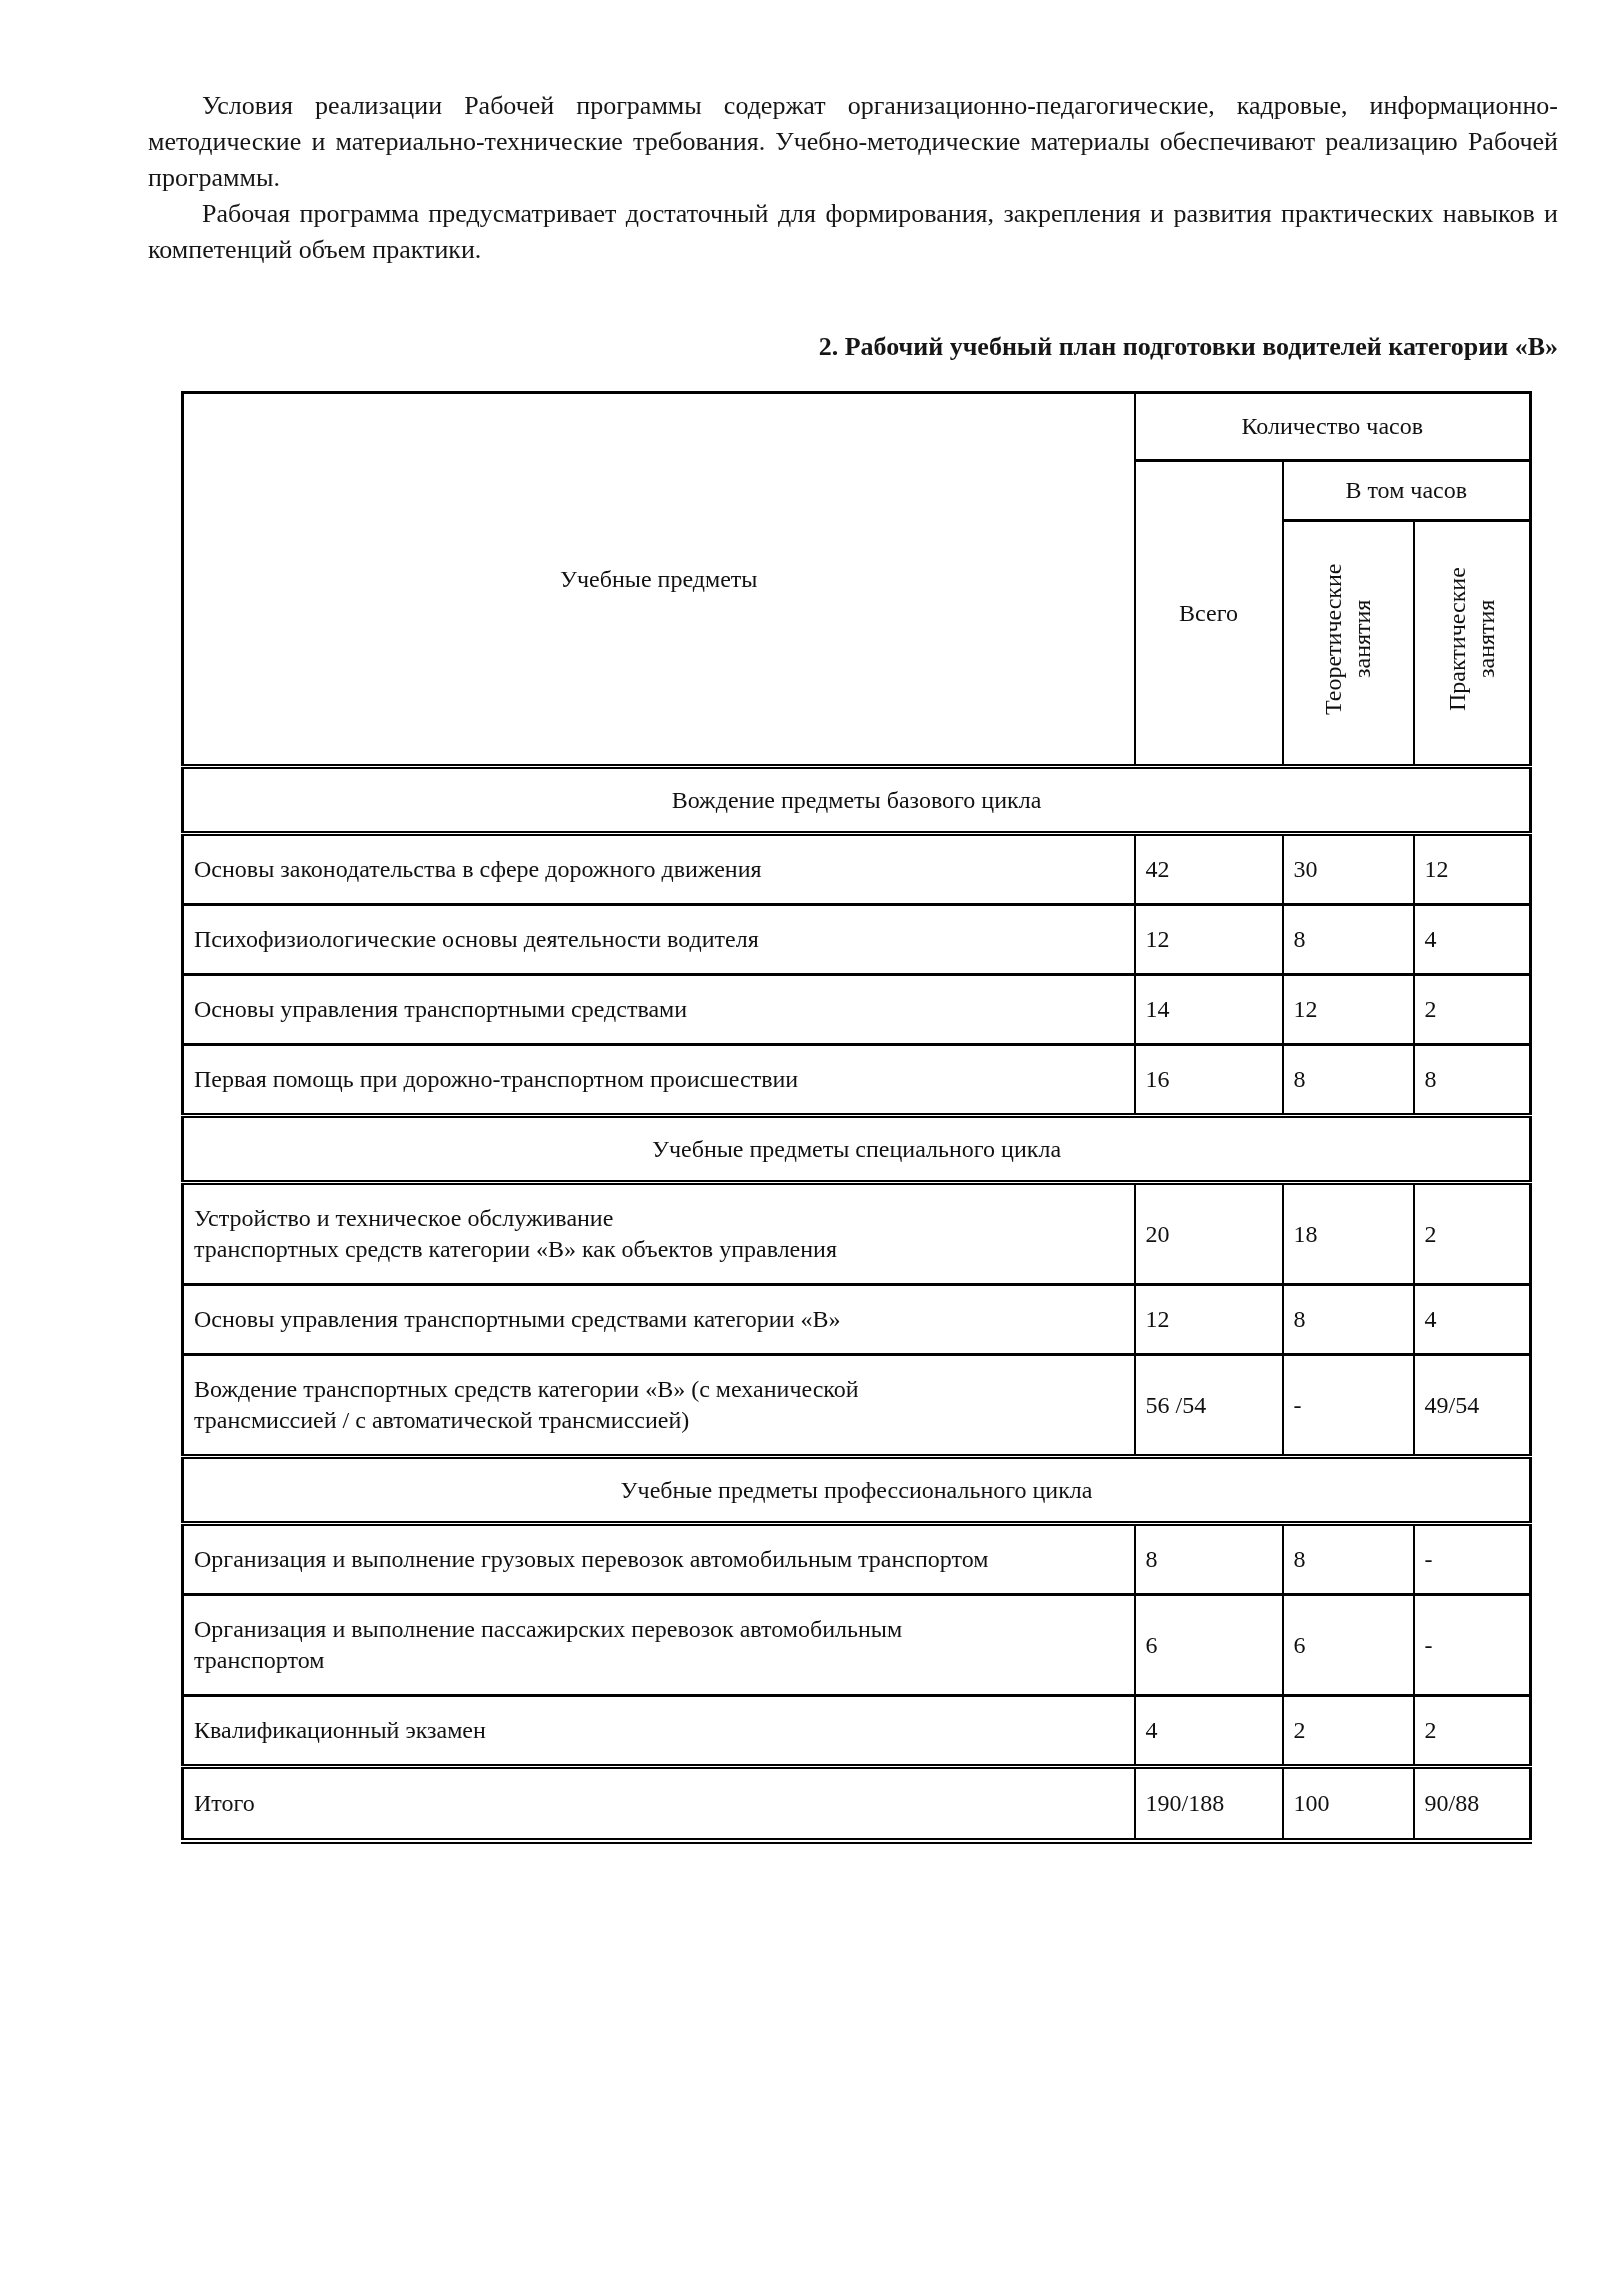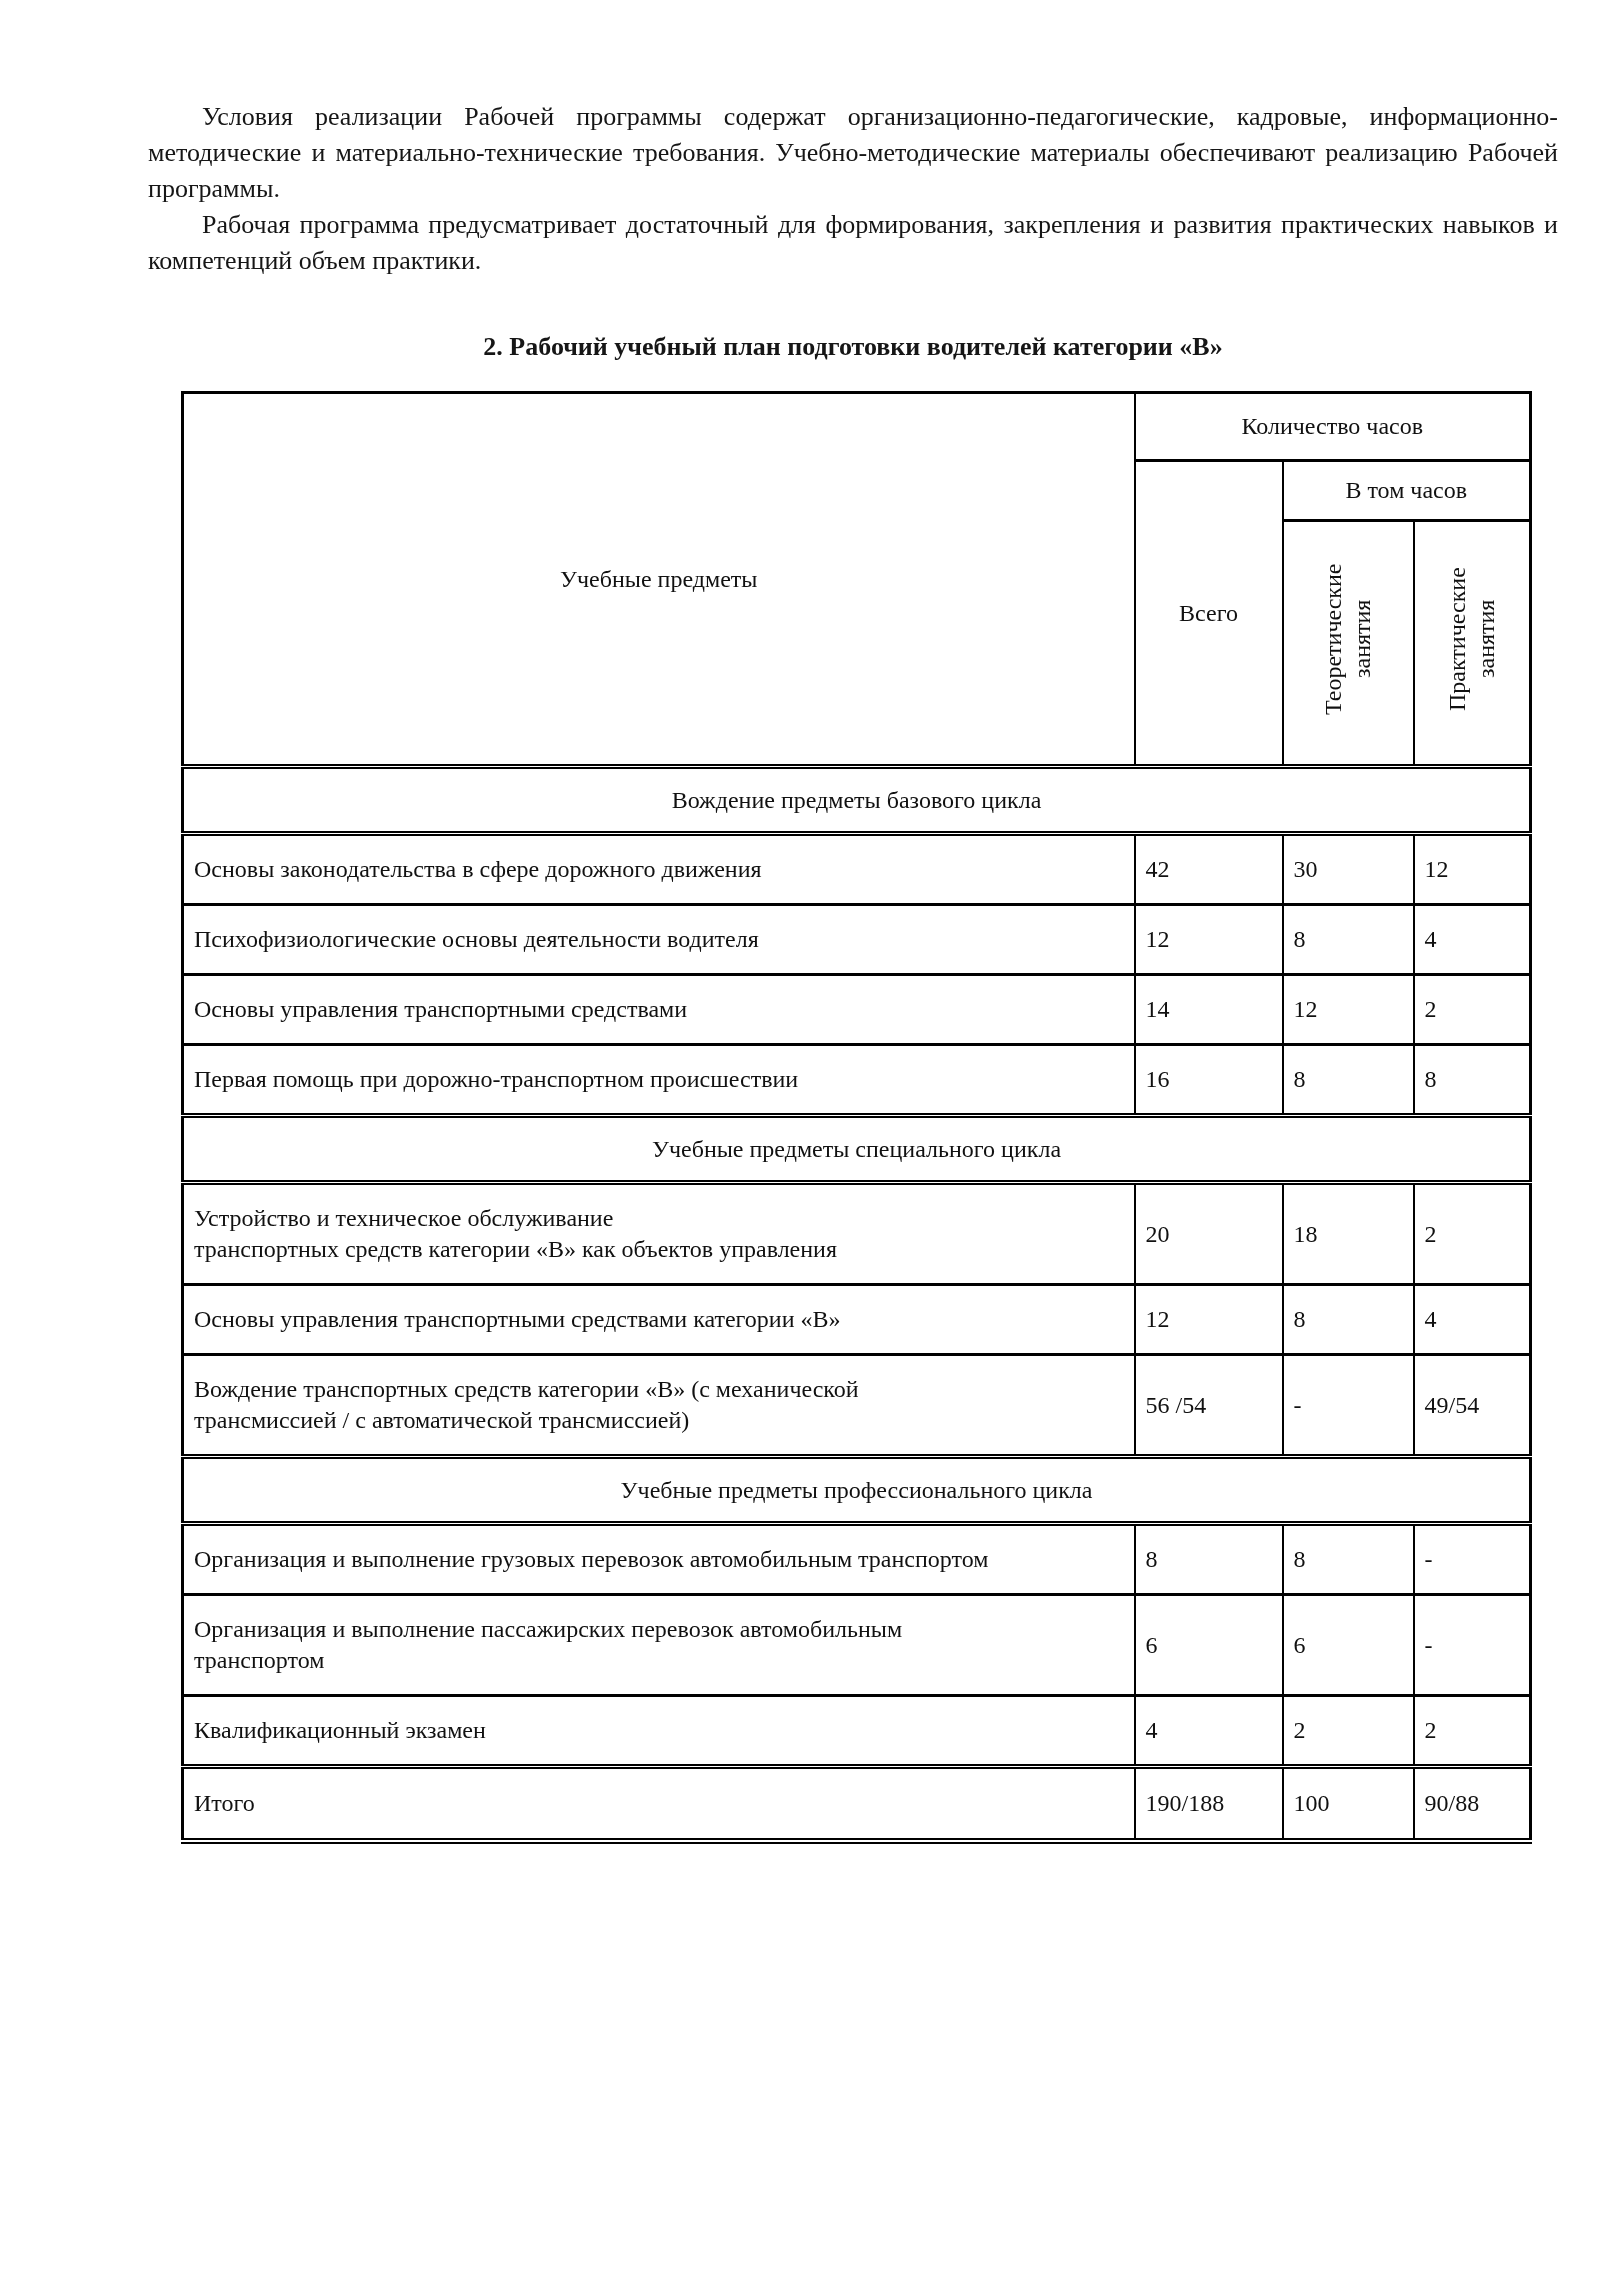--- a/index.html
+++ b/index.html
@@ -13,36 +13,36 @@
     width: 1622px;
     height: 2295px;
     background: #ffffff;
     font-family: "Liberation Serif", "DejaVu Serif", serif;
     color: #161616;
     overflow: hidden;
   }
   .content {
     position: absolute;
     left: 148px;
-    top: 99px;
+    top: 88px;
     width: 1410px;
     font-size: 26px;
     line-height: 36px;
     text-align: justify;
   }
   .content p {
     margin: 0;
     text-indent: 54px;
   }
   .heading {
     position: absolute;
     left: 148px;
     top: 329px;
     width: 1410px;
-    text-align: center;
+    text-align: right;
     font-size: 26px;
     font-weight: bold;
     line-height: 36px;
   }
   table.plan-table {
     position: absolute;
     left: 181px;
     top: 391px;
     width: 1348px;
     border-collapse: collapse;

